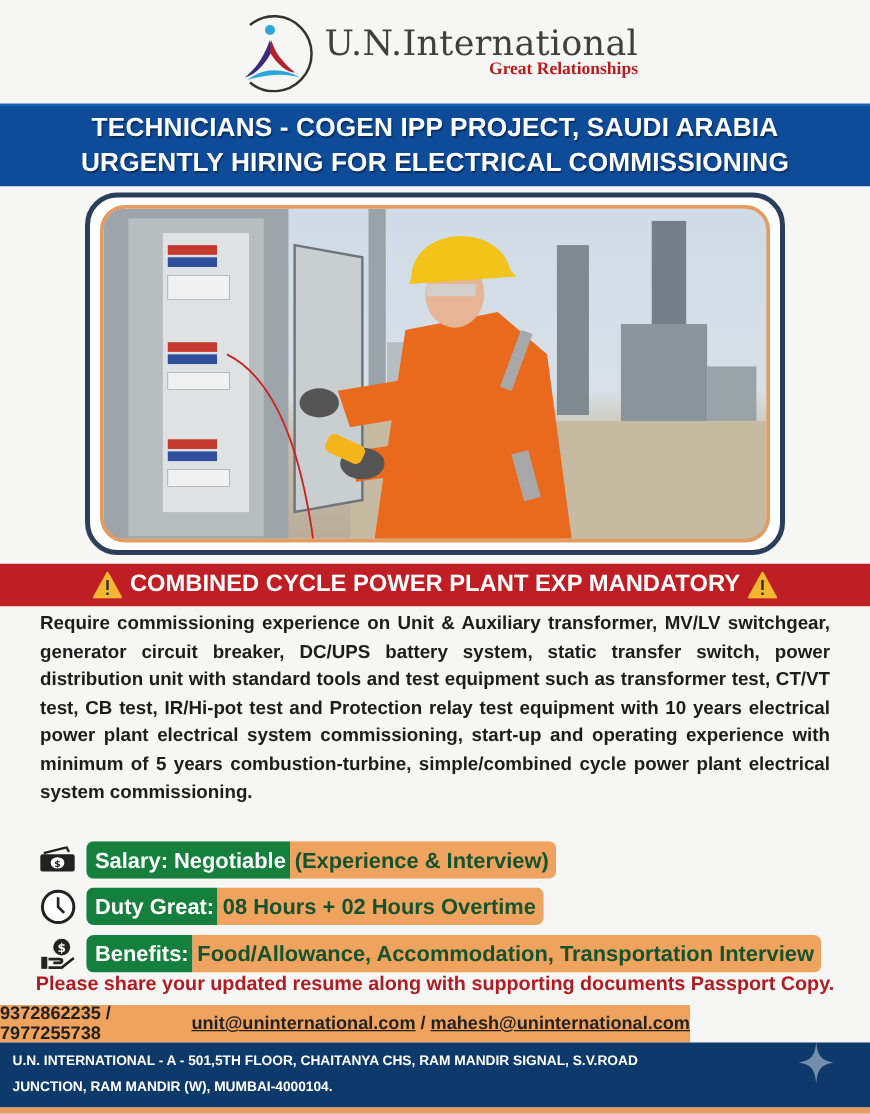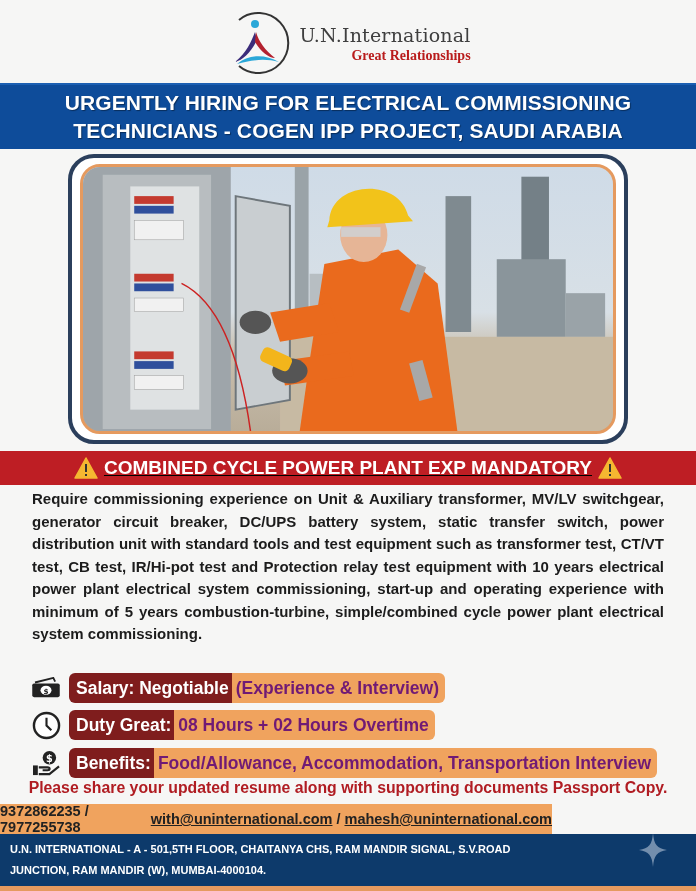--- a/index.html
+++ b/index.html
@@ -12,21 +12,21 @@
 
   
   .logo-bar {
     position: absolute; left: 0; top: 0; width: 696px; height: 82px;
     display: flex; align-items: center; justify-content: center;
   }
   .logo-mark { width: 66px; height: 66px; margin-right: 8px; position: relative; }
   .logo-text { display: flex; flex-direction: column; align-items: flex-end; }
   .logo-name {
     font-family: "DejaVu Serif", "Liberation Serif", serif;
-    font-size: 19px; color: #3f3f3f; letter-spacing: 0.2px; line-height: 30px;
+    font-size: 28px; color: #3f3f3f; letter-spacing: 0.2px; line-height: 30px;
   }
   .logo-tagline {
     font-family: "Liberation Serif", "DejaVu Serif", serif;
     font-weight: bold; font-size: 14px; color: #b91c1c; line-height: 14px; margin-top: -1px;
   }
 
   
   .title-banner {
     position: absolute; left: 0; top: 83px; width: 696px; height: 66px;
     background: #0e4c9a;
@@ -49,46 +49,46 @@
     position: absolute; left: 8px; top: 6px; right: 8px; bottom: 6px;
     border: 3px solid #e59a5f; border-radius: 20px; overflow: hidden;
     background: linear-gradient(180deg, #cfdbe7 0%, #d8e0e6 55%, #c9bfae 70%, #b9ad99 100%);
   }
   .photo-inner svg { position: absolute; left: 0; top: 0; width: 100%; height: 100%; }
 
   
   .red-banner {
     position: absolute; left: 0; top: 451px; width: 696px; height: 34px;
     background: #be1e24;
-    display: flex; align-items: center; justify-content: center; text-decoration: underline;
+    display: flex; align-items: center; justify-content: center;
   }
   .red-text {
     color: #fff; font-weight: bold; font-size: 19px; margin: 0 6px;
     font-family: "Liberation Sans", sans-serif;
   }
   .warn-icon { width: 24px; height: 22px; }
 
   
   .description {
     position: absolute; left: 32px; top: 488px; width: 632px;
     font-size: 15px; line-height: 22.5px; color: #1c1c1c; font-weight: bold;
     text-align: justify; text-align-last: left;
     font-family: "Liberation Sans", sans-serif;
   }
 
   
   .info-row { position: absolute; left: 30px; height: 30px; display: flex; align-items: center; }
   .info-icon { width: 32px; height: 30px; margin-right: 7px; display: flex; align-items: center; justify-content: center; }
   .pill { display: flex; height: 30px; border-radius: 6px; overflow: hidden; }
   .pill-label {
-    background: #7f1d1d; color: #fff; font-weight: bold; font-size: 17.5px;
+    background: #15803d; color: #fff; font-weight: bold; font-size: 17.5px;
     padding: 0 3px 0 7px; display: flex; align-items: center;
   }
   .pill-value {
-    background: #f0a35e; color: #701a75; font-weight: bold; font-size: 17.5px;
+    background: #f0a35e; color: #14532d; font-weight: bold; font-size: 17.5px;
     padding: 0 6px 0 4px; display: flex; align-items: center;
   }
 
   .resume-note {
     position: absolute; left: 0; top: 779px; width: 696px; text-align: center;
     color: #b01c22; font-weight: bold; font-size: 15.8px;
   }
 
   
   .contact-bar {
@@ -123,22 +123,22 @@
       <path d="M12 56 C 24 46, 40 46, 54 54 C 40 50, 26 52, 12 56 Z" fill="#2aa7d8"></path>
     </svg>
   </div>
   <div class="logo-text">
     <div class="logo-name">U.N.International</div>
     <div class="logo-tagline">Great Relationships</div>
   </div>
 </div>
 
 <div class="title-banner">
+  <div class="title-line">TECHNICIANS - COGEN IPP PROJECT, SAUDI ARABIA</div>
   <div class="title-line">URGENTLY HIRING FOR ELECTRICAL COMMISSIONING</div>
-  <div class="title-line">TECHNICIANS - COGEN IPP PROJECT, SAUDI ARABIA</div>
 </div>
 
 <div class="photo-frame">
   <div class="photo-inner">
     <svg viewBox="0 0 538 272" preserveAspectRatio="none">
 
       <rect x="215" y="0" width="14" height="160" fill="#9aa3a8"></rect>
       <rect x="368" y="30" width="26" height="140" fill="#7f8a90"></rect>
       <rect x="445" y="10" width="28" height="160" fill="#748087"></rect>
       <rect x="420" y="95" width="70" height="80" fill="#8a959b"></rect>
@@ -243,21 +243,21 @@
     <div class="pill-label">Benefits:</div>
     <div class="pill-value">Food/Allowance, Accommodation, Transportation Interview</div>
   </div>
 </div>
 
 <div class="resume-note">Please share your updated resume along with supporting documents Passport Copy.</div>
 
 <div class="contact-bar">
   <span>9372862235 / 7977255738</span>
   <span class="sep"></span>
-  <a>with@uninternational.com</a>
+  <a>unit@uninternational.com</a>
   <span class="sep">/</span>
   <a>mahesh@uninternational.com</a>
 </div>
 
 <div class="address-bar">
   <div>U.N. INTERNATIONAL - A - 501,5TH FLOOR, CHAITANYA CHS, RAM MANDIR SIGNAL, S.V.ROAD</div>
   <div>JUNCTION, RAM MANDIR (W), MUMBAI-4000104.</div>
 </div>
 <svg class="sparkle" viewBox="0 0 28 34">
   <path d="M14 0 C 15 12, 18 15, 28 17 C 18 19, 15 22, 14 34 C 13 22, 10 19, 0 17 C 10 15, 13 12, 14 0 Z" fill="#c7d3e3"></path>

